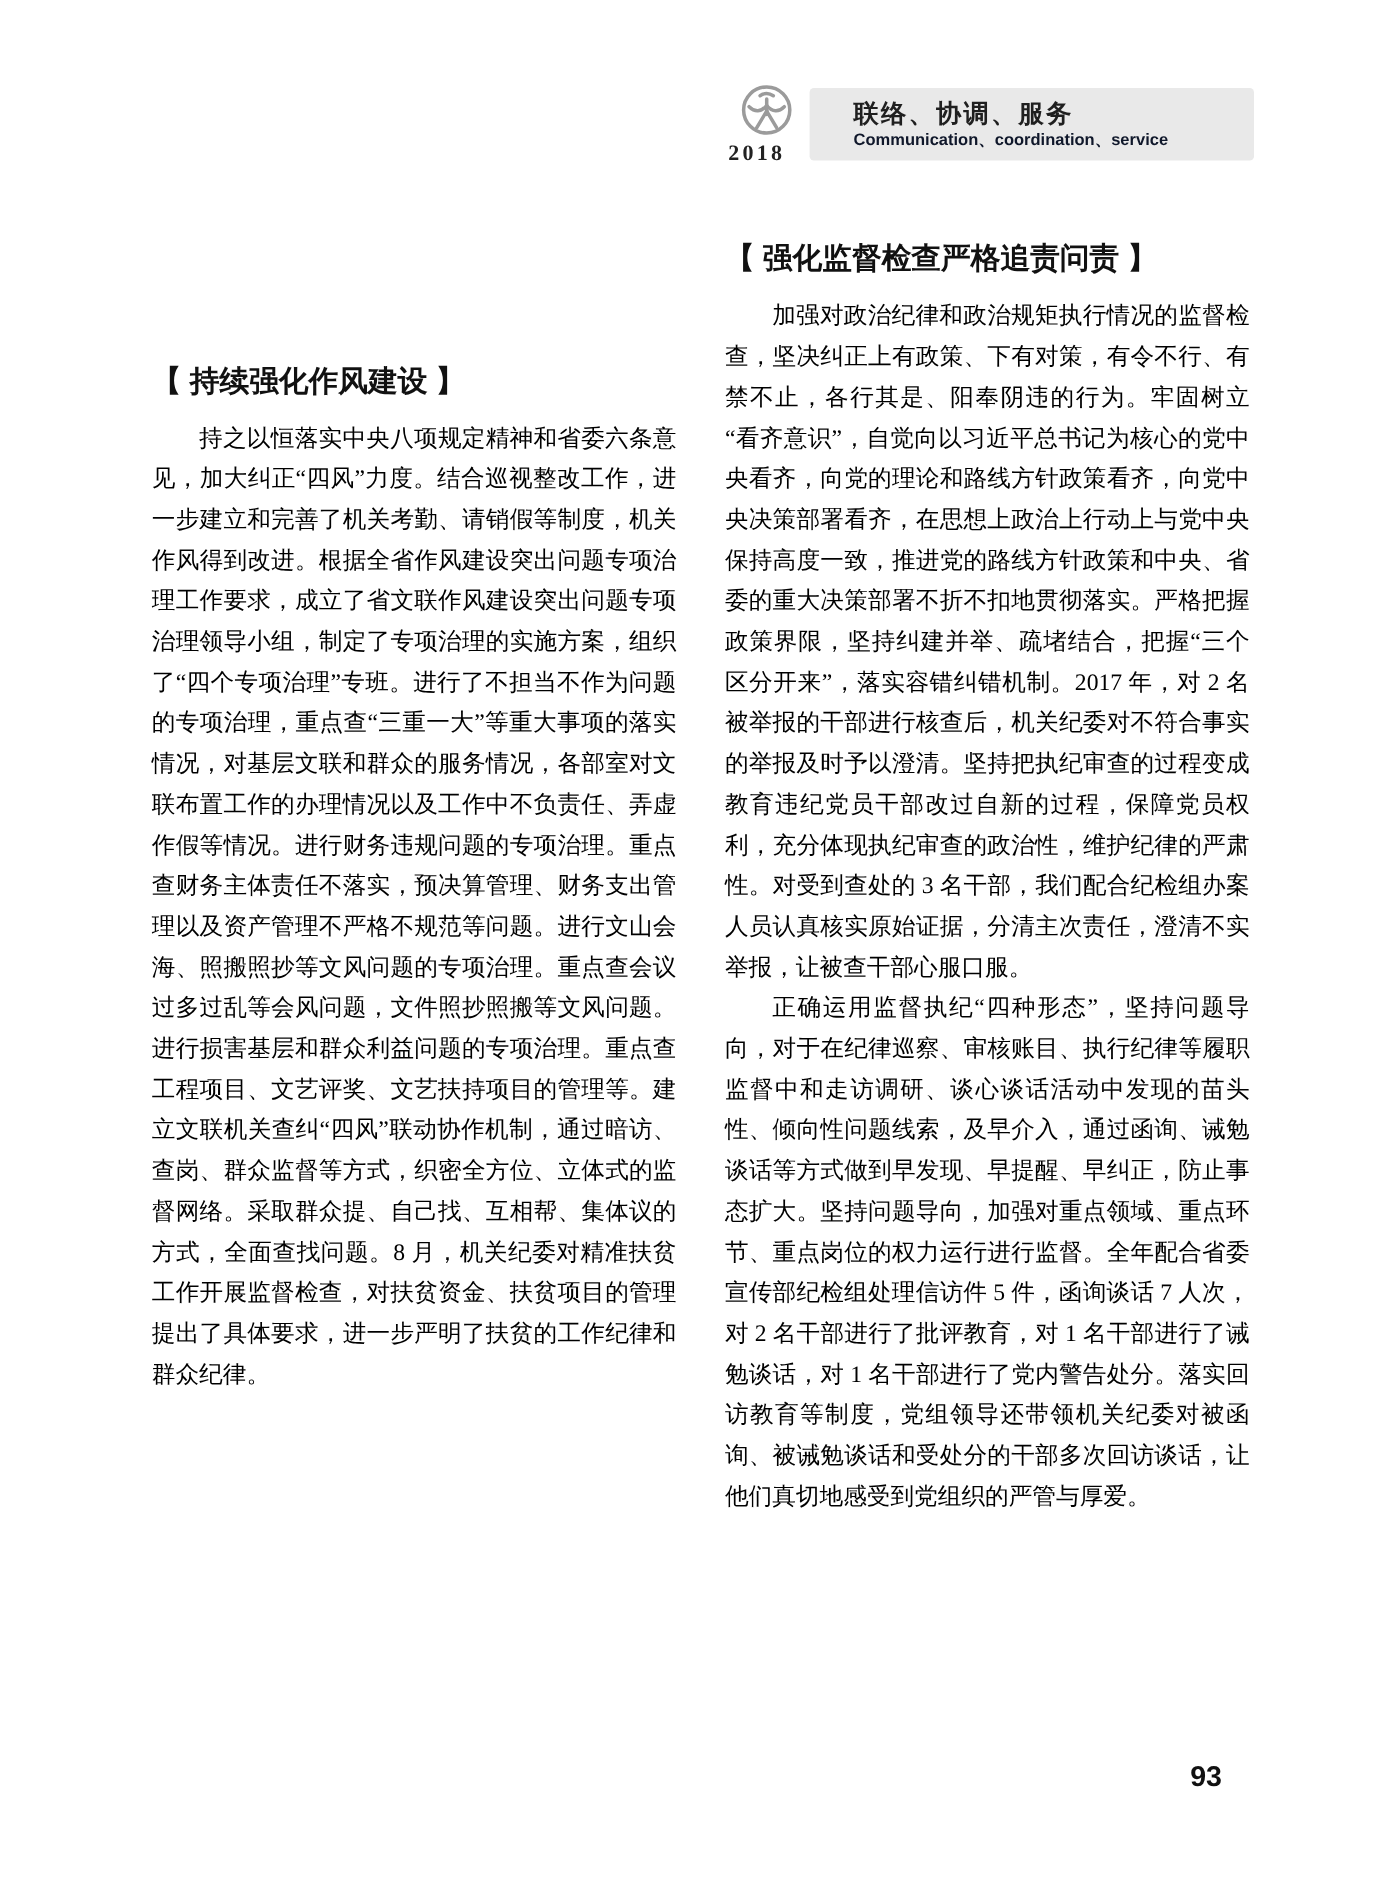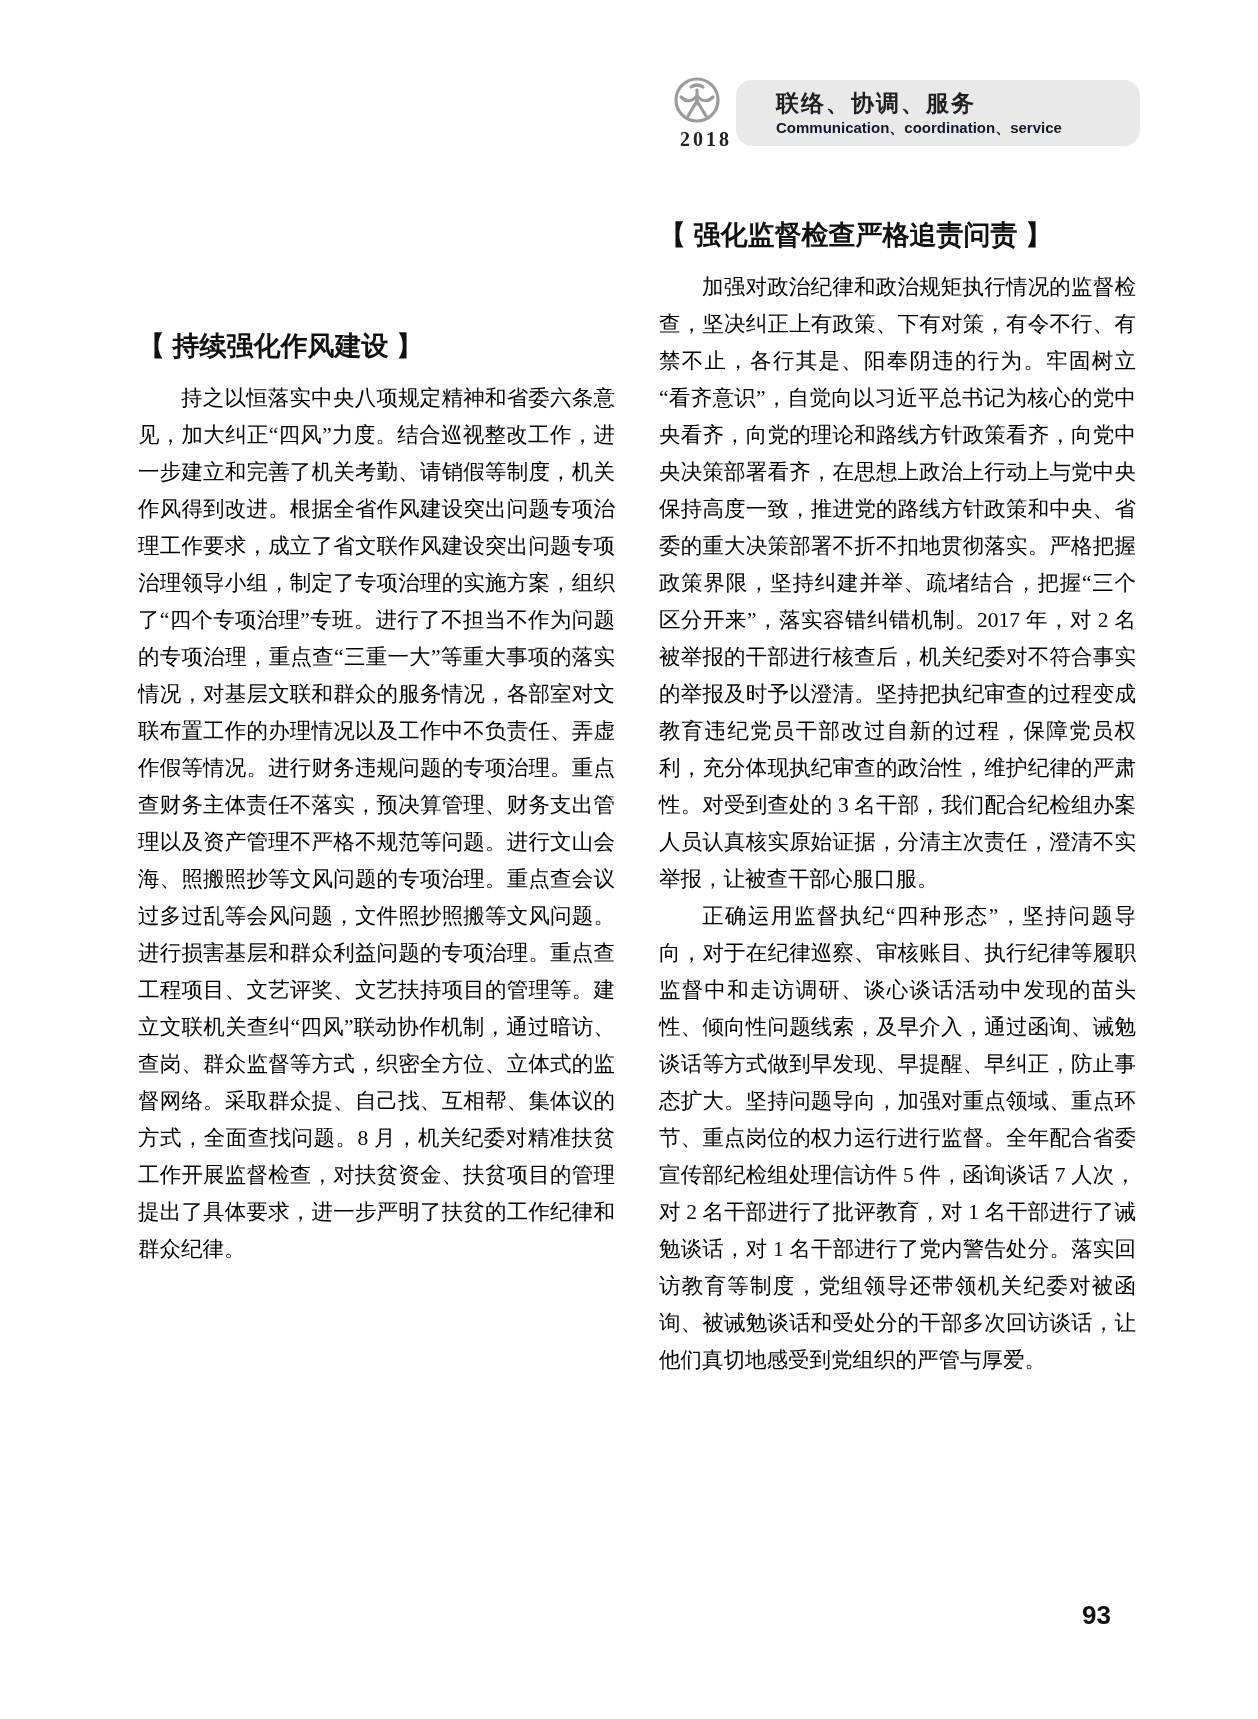--- a/index.html
+++ b/index.html
@@ -16,39 +16,39 @@
     color: #1c1c1c;
     overflow: hidden;
   }
 
   
   .logo-block {
     position: absolute;
     left: 662px;
     top: 76px;
     width: 70px;
-    text-align: right;
+    text-align: left;
   }
   .logo-block svg { display: block; margin: 0 auto; }
   .logo-year {
     margin-top: 4px;
     font-family: "Liberation Serif", serif;
     font-weight: 700;
     font-size: 20px;
     letter-spacing: 3px;
     color: #222222;
   }
   .banner {
     position: absolute;
     left: 736px;
     top: 80px;
     width: 404px;
     height: 66px;
     background: #e9e9e9;
-    border-radius: 16px;
+    border-radius: 4px;
     box-sizing: border-box;
     padding: 9px 0 0 40px;
   }
   .banner-title {
     font-family: "Liberation Sans", sans-serif;
     font-weight: 700;
     font-size: 23px;
     letter-spacing: 2px;
     color: #1f1f1f;
     line-height: 28px;

